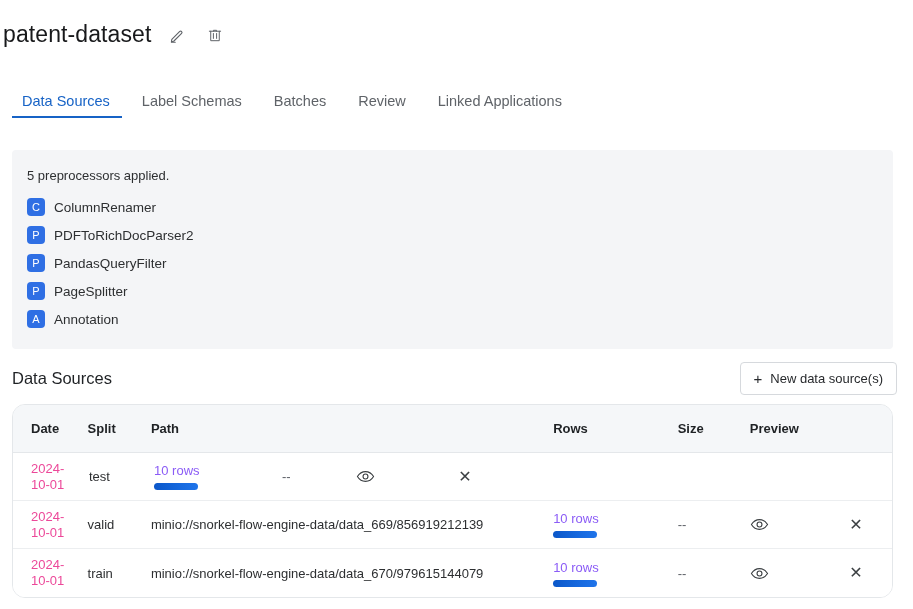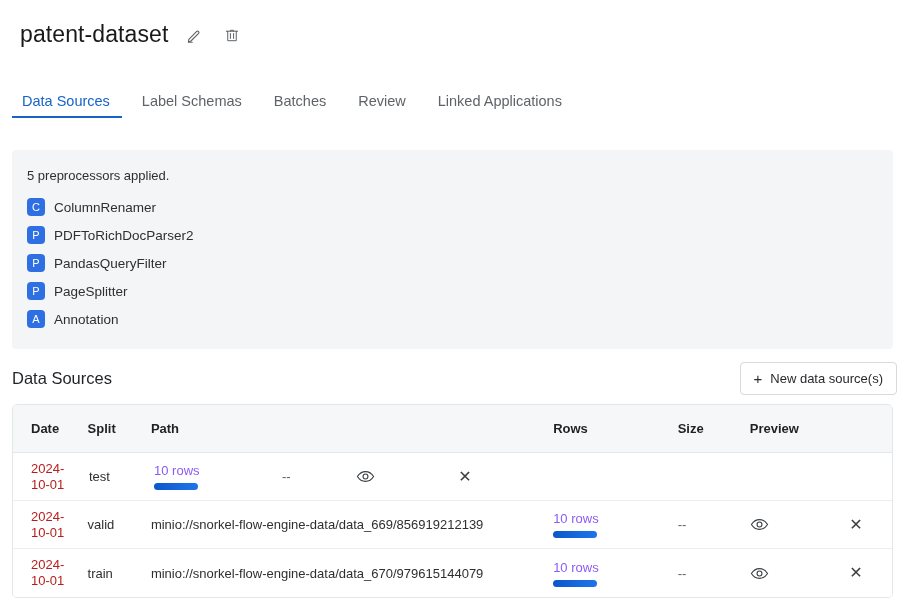--- a/index.html
+++ b/index.html
@@ -13,21 +13,21 @@
     font-family: "Liberation Sans", sans-serif;
     color: #1a1a1a;
     overflow: hidden;
     position: relative;
   }
 
   
   .page-header {
     display: flex;
     align-items: center;
-    padding: 16px 0 0 20px;
+    padding: 16px 0 0 3px;
     height: 36px;
   }
   .page-title {
     font-size: 23px;
     font-weight: 400;
     color: #18191b;
     letter-spacing: .1px;
     line-height: 1;
   }
   .title-actions {
@@ -163,21 +163,21 @@
     color: #27292c;
   }
 
   
   .ds-table {
     position: absolute;
     left: 12px;
     top: 404px;
     width: 881px;
     border: 1px solid #e4e7ea;
-    border-radius: 5px;
+    border-radius: 13px;
     box-sizing: border-box;
     background: #fff;
     overflow: hidden;
   }
   .ds-row {
     display: flex;
     align-items: center;
     box-sizing: border-box;
   }
   .ds-head {
@@ -201,21 +201,21 @@
   .c-date    { width: 76px;  padding-left: 18px; }
   .c-split   { width: 65px; }
   .c-path    { width: 414px; }
   .c-rows    { width: 128px; }
   .c-size    { width: 74px; }
   .c-preview { width: 80px; }
   .c-remove  { width: 66px; display: flex; justify-content: center; }
 
   .cell-date {
     font-size: 13px;
-    color: #b91c1c;
+    color: #ec4899;
     line-height: 16px;
   }
   .cell-split, .cell-path {
     font-size: 13px;
     color: #2d2f31;
   }
   .cell-size {
     font-size: 13px;
     color: #5c6066;
   }

